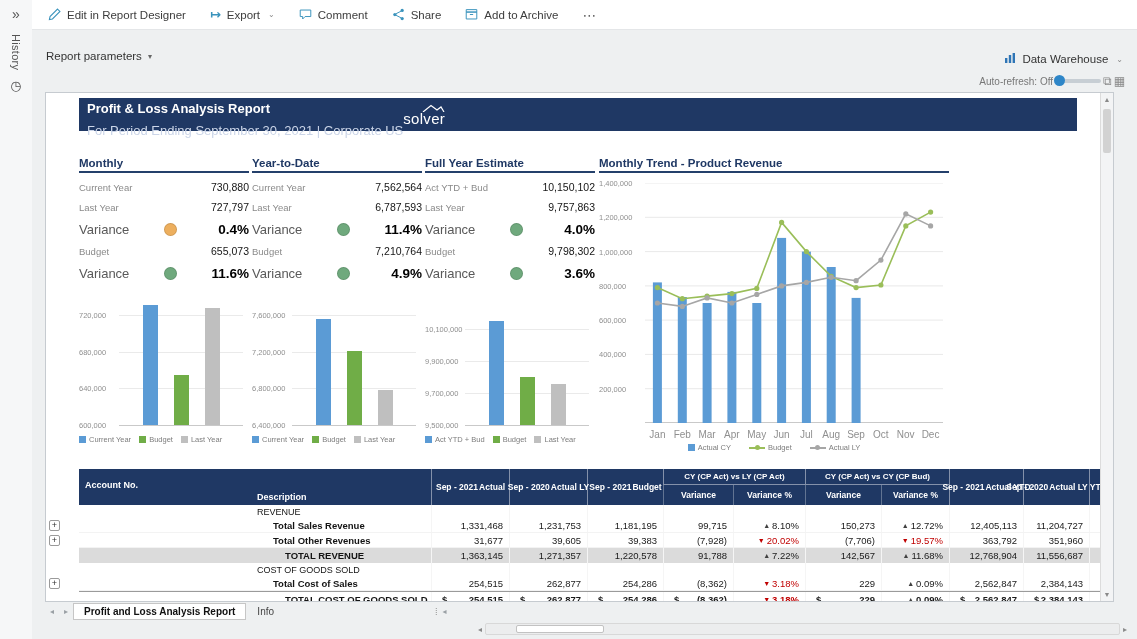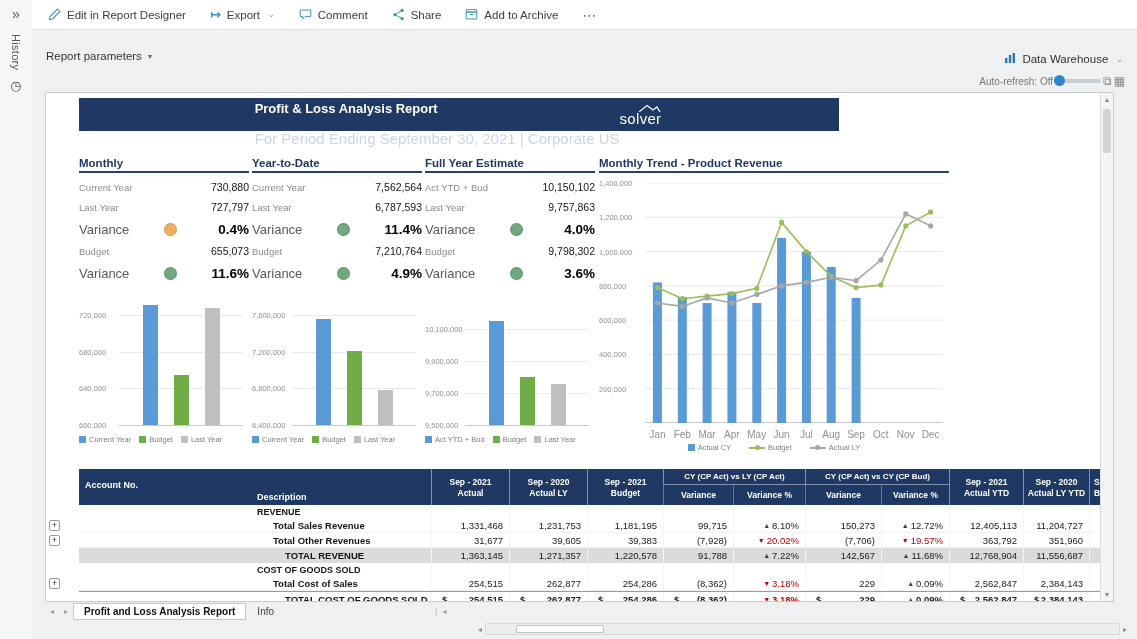--- a/index.html
+++ b/index.html
@@ -26,23 +26,23 @@
   .dw{position:absolute;right:14px;top:52px;display:flex;align-items:center;gap:6px;font-size:11.5px;color:#333;cursor:pointer}
   .refreshbar{position:absolute;right:12px;top:74px;display:flex;align-items:center;gap:2px;font-size:10px;color:#777}
   .slider{position:relative;width:46px;height:4px;background:#c7ced4;border-radius:2px;cursor:pointer}
   .knob{position:absolute;left:-1px;top:-4px;width:11px;height:11px;border-radius:50%;background:#2E86C8}
   .mini-icon{font-size:12px;color:#8a8a8a;cursor:pointer}
 
   
   .canvas{position:absolute;left:45px;top:92px;width:1069px;height:510px;background:#fff;border:1px solid #c6cbd0}
   .content{position:absolute;left:0;top:0;right:13px;bottom:0;overflow:hidden;background:#fff}
 
-  .rpt-header{position:absolute;left:33px;top:5px;width:760px;height:33px;background:#1F3864;color:#fff;display:flex;justify-content:center;padding:3px 10px 0 8px}
+  .rpt-header{position:absolute;left:33px;top:5px;width:998px;height:33px;background:#1F3864;color:#fff;display:flex;justify-content:flex-start;padding:3px 10px 0 8px}
   .rpt-title{font-size:13px;font-weight:bold}
-  .rpt-sub{font-size:15px;color:#CBD5E8;margin-top:14px}
+  .rpt-sub{font-size:13px;color:#CBD5E8;margin-top:7px}
   .logo{display:flex;flex-direction:column;align-items:flex-end;justify-content:center;padding-bottom:3px}
   .logo .lt{font-size:15px;letter-spacing:.3px;line-height:13px}
 
   .param-row{position:absolute;left:33px;top:41px;height:16px;display:flex;align-items:center}
   .param-box{width:168px;height:15px;background:#FEF2CB;border:1px solid #C9A227;font-size:9.5px;line-height:13px;padding-left:4px;color:#111;cursor:pointer}
   .param-hint{font-size:10px;font-weight:bold;color:#2E75B6;margin-left:10px;white-space:nowrap}
 
   
   .panels{position:absolute;left:0;top:64px;right:0;height:302px}
   .panel{position:absolute;top:0}
@@ -77,27 +77,27 @@
   .xlabels{display:flex;font-size:10px;color:#8f8f8f;margin-top:2px}
   .xlabels span{text-align:center;display:inline-block}
 
   
   :root{--cols:352px 78px 78px 76px 70px 72px 76px 68px 74px 66px 50px}
   .ptable{position:absolute;left:33px;top:376px;width:1060px}
   #thead{display:grid;grid-template-columns:var(--cols);grid-template-rows:16px 20px;background:#1F3864;color:#fff;width:1060px}
   .th-desc{position:relative}
   .th-acct{position:absolute;left:6px;top:11px;font-size:9px;font-weight:bold}
   .th-descl{position:absolute;left:178px;bottom:3px;font-size:9px;font-weight:bold}
-  .th-col{display:flex;flex-direction:column;align-items:center;justify-content:center;gap:1px;font-size:8.5px;font-weight:bold;border-left:1px solid rgba(255,255,255,.45);text-align:center;white-space:nowrap}
+  .th-col{display:flex;flex-direction:row;align-items:center;justify-content:center;gap:1px;font-size:8.5px;font-weight:bold;border-left:1px solid rgba(255,255,255,.45);text-align:center;white-space:nowrap}
   .th-col.partial{align-items:flex-start;padding-left:4px}
   .th-group{display:flex;align-items:center;justify-content:center;font-size:8px;font-weight:bold;border-left:1px solid rgba(255,255,255,.45);border-bottom:1px solid rgba(255,255,255,.45);white-space:nowrap}
   .th-sub{display:flex;align-items:center;justify-content:center;font-size:8.5px;font-weight:bold;border-left:1px solid rgba(255,255,255,.3)}
   .trow{width:1060px;display:grid;grid-template-columns:var(--cols);align-items:center;background:#fff}
   .trow .desc{grid-column:1;font-size:9.5px;color:#141414;white-space:nowrap}
-  .trow.section{height:13px}.trow.section .desc{font-weight:bold;font-size:9px;padding-left:178px}
+  .trow.section{height:13px}.trow.section .desc{font-weight:normal;font-size:9px;padding-left:178px}
   .trow.line{height:15px;border-bottom:1px solid #f3f3f3}.trow.line .desc{font-weight:bold;padding-left:194px}
   .trow.total{height:15px;background:#DBDBDB}.trow.total .desc{font-weight:bold;padding-left:206px}.trow.total .num{font-weight:normal}
   .trow.grandtotal{height:15px;border-top:1px solid #9b9b9b}.trow.grandtotal .desc{font-weight:bold;padding-left:206px}.trow.grandtotal .num{font-weight:bold}
   .num{text-align:right;padding-right:6px;font-size:9.5px;color:#1a1a1a;white-space:nowrap;border-left:1px solid #f5f5f5;height:100%;display:flex;align-items:center;justify-content:flex-end}
   .num.cur{justify-content:space-between;padding-left:10px}
   .pctc .arr{font-size:7px;margin-right:2px}
   .pctc.up .arr{color:#404040}
   .pctc.dn,.pctc.dn .arr{color:#C00000}
 
   .plus{position:absolute;left:3px;width:11px;height:11px;border:1px solid #9a9a9a;background:#fff;color:#333;font-size:9px;line-height:9px;text-align:center;border-radius:2px;cursor:pointer}

